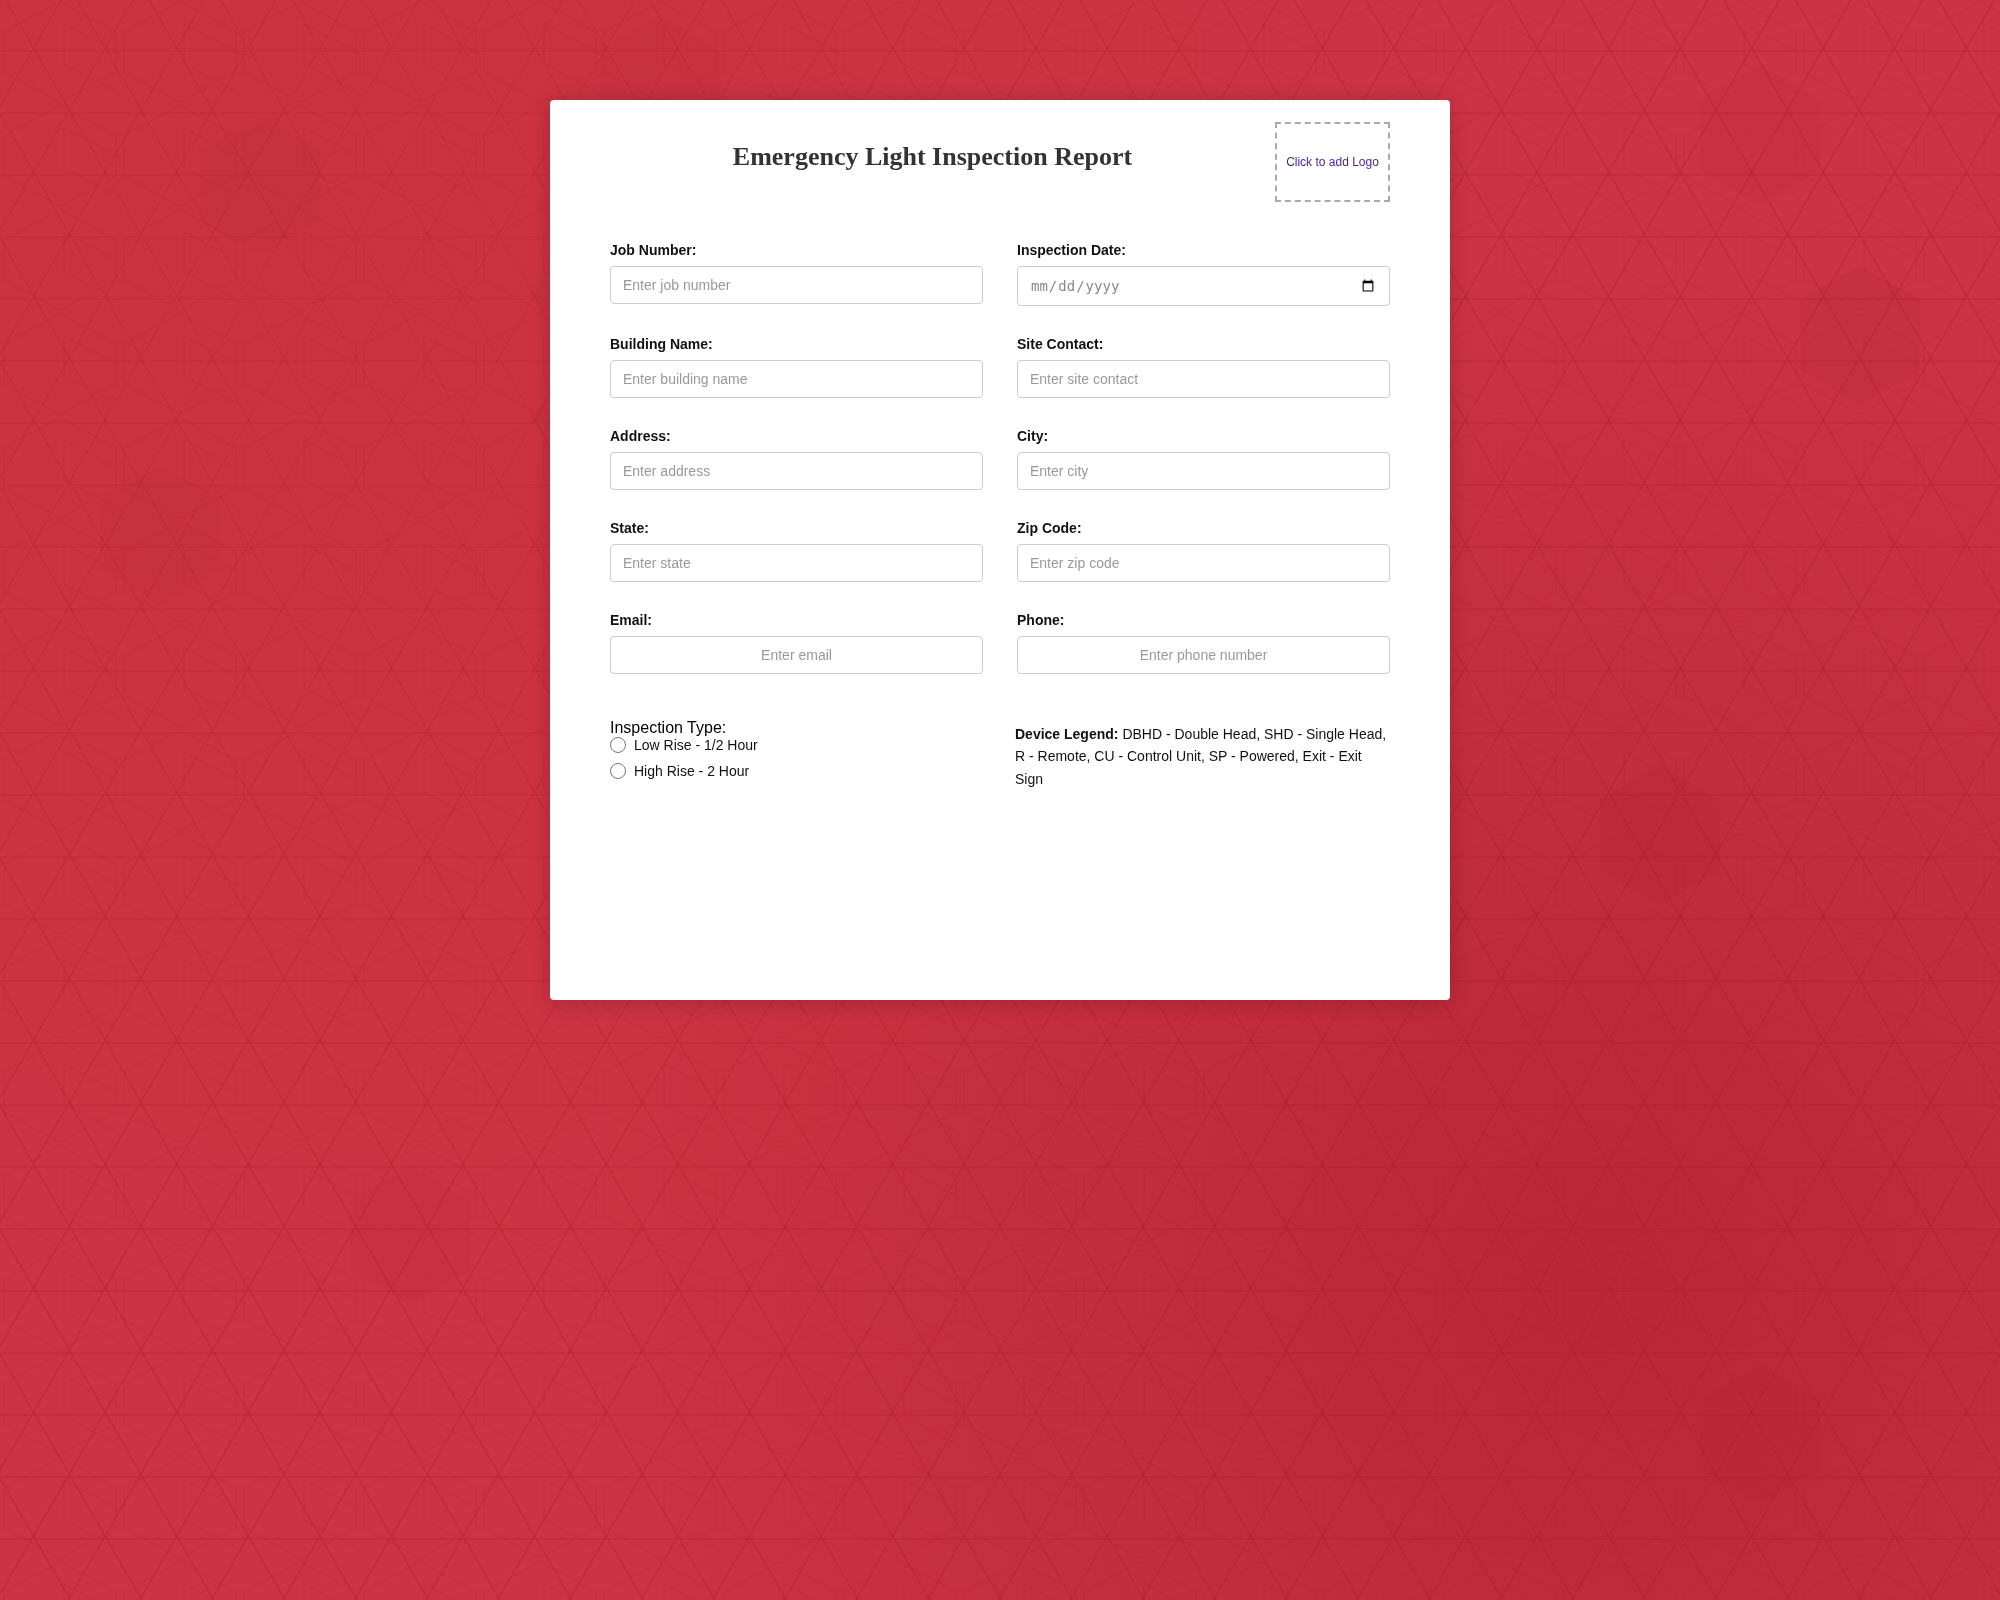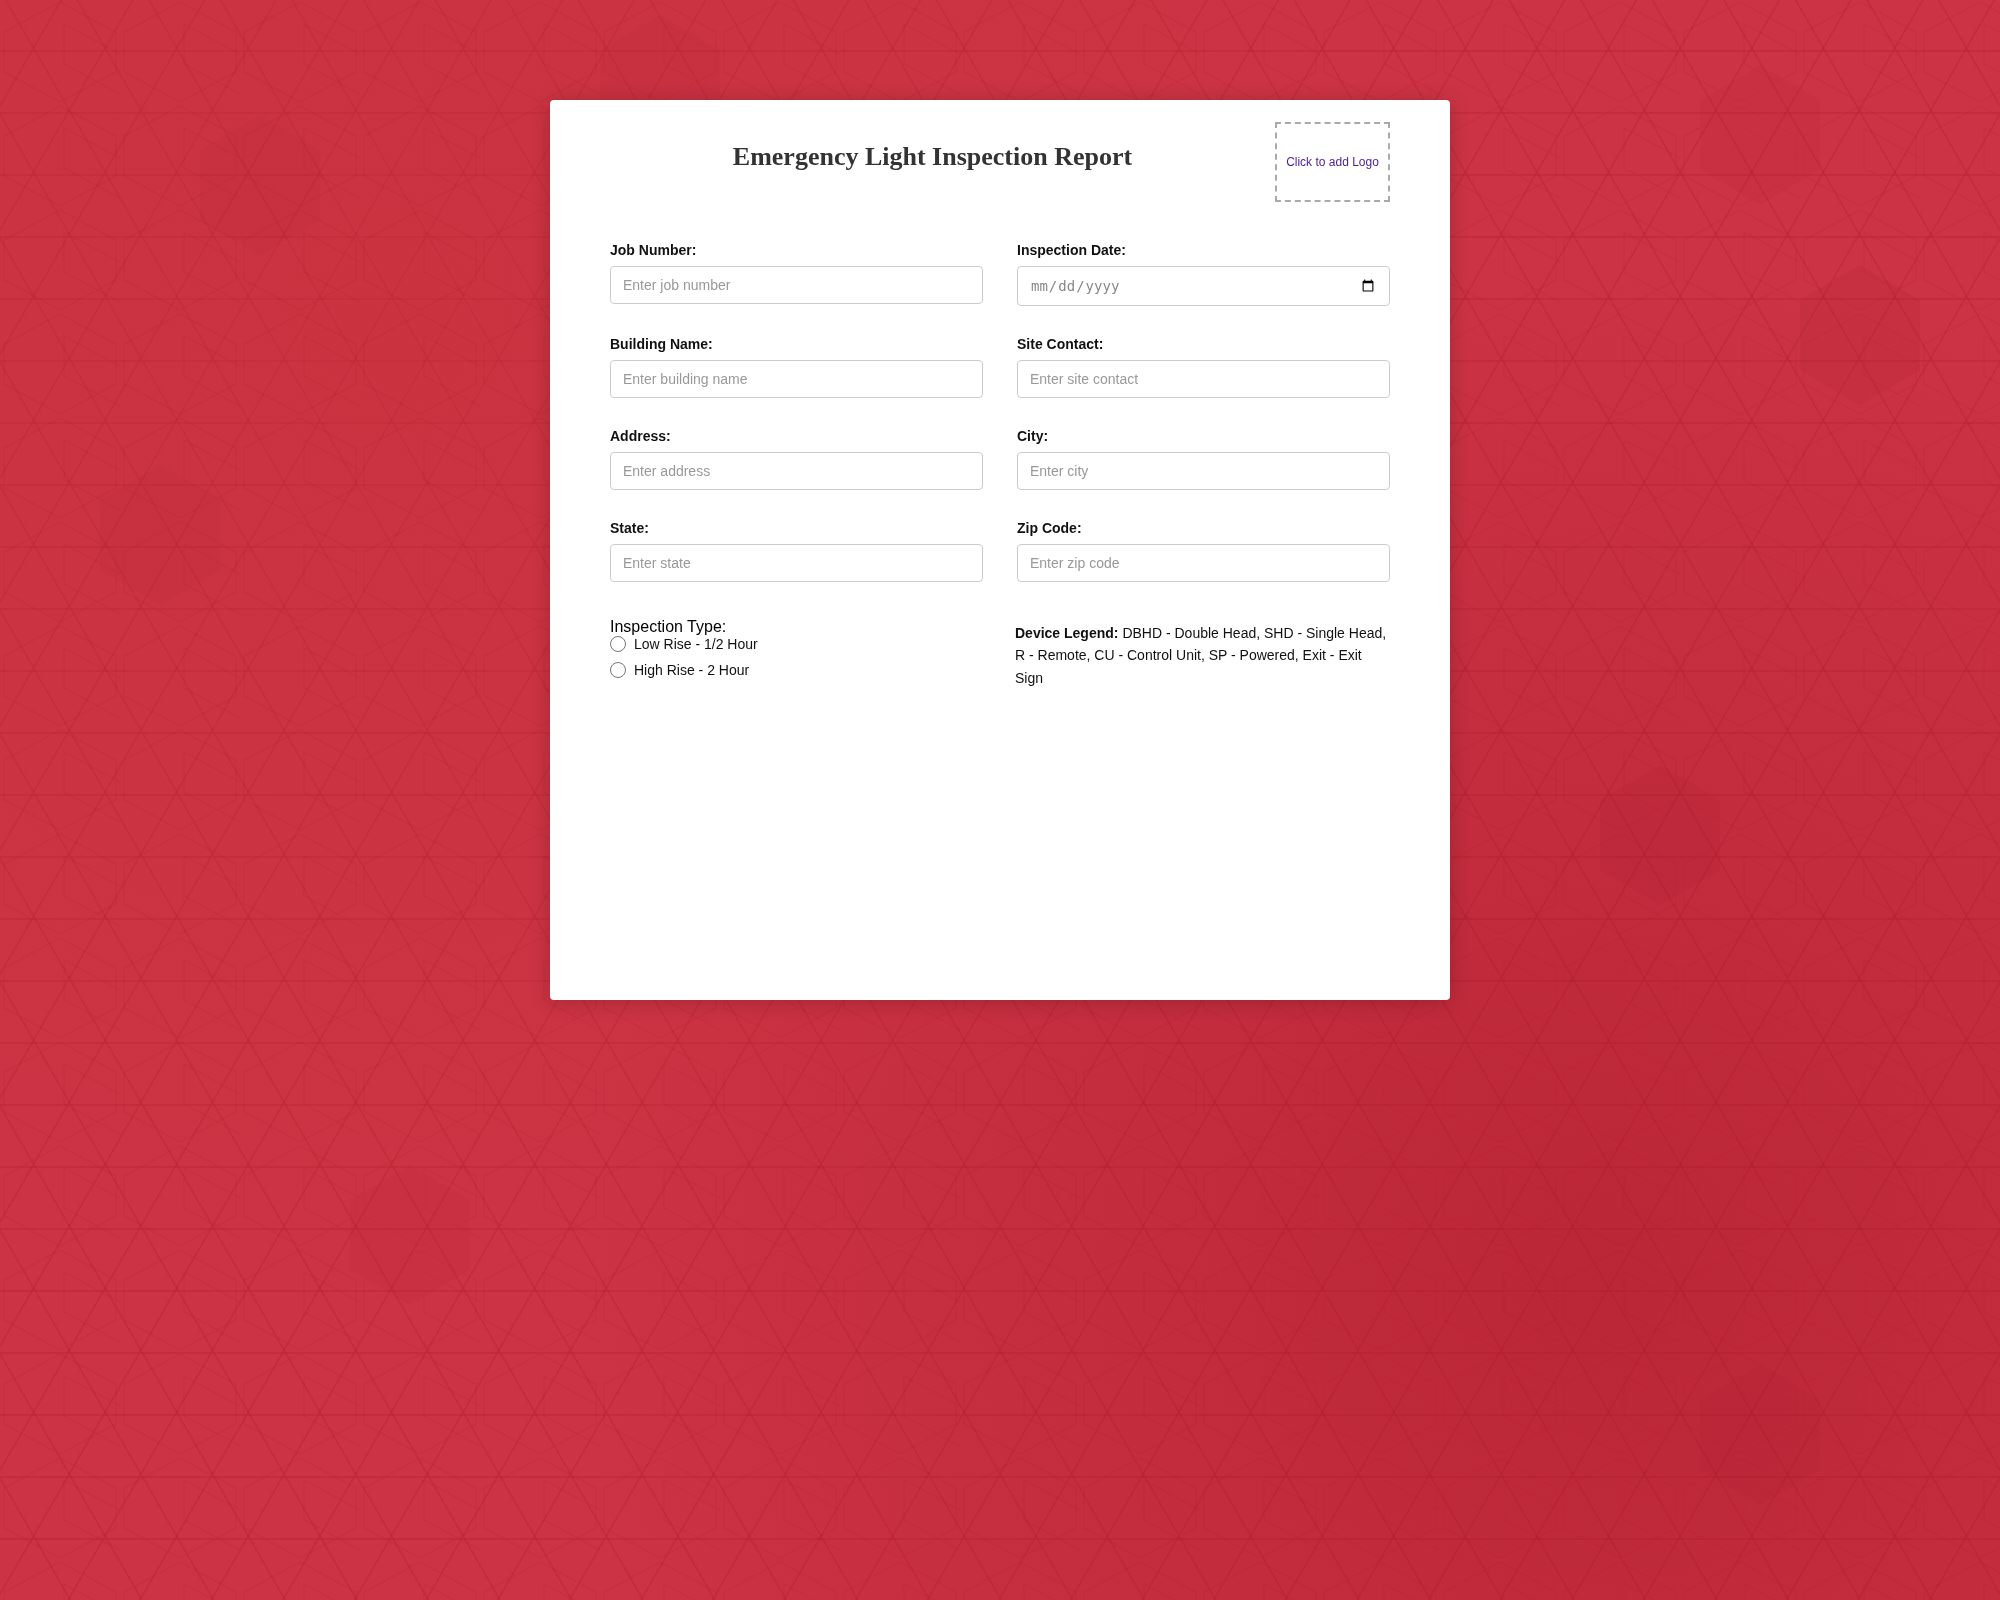--- a/index.html
+++ b/index.html
@@ -180,21 +180,21 @@
       padding-top: 4px;
     }
 
     .device-legend strong {
       font-weight: bold;
     }
 
     .bottom-row {
       display: flex;
       gap: 30px;
-      margin-top: 36px;
+      margin-top: 45px;
       align-items: flex-start;
     }
 
     .inspection-column {
       flex: 1;
     }
 
     .legend-column {
       flex: 1;
     }
@@ -273,20 +273,30 @@
     <div class="form-field">
       <label>State:</label>
       <input type="text" placeholder="Enter state" style="">
     </div>
     <div class="form-field">
       <label>Zip Code:</label>
       <input type="text" placeholder="Enter zip code" style="">
     </div>
   </div>
 
+  <div class="form-row">
+    <div class="form-field">
+      <label>Email:</label>
+      <input type="email" class="email-input" placeholder="Enter email" style="">
+    </div>
+    <div class="form-field">
+      <label>Phone:</label>
+      <input type="tel" class="phone-input" placeholder="Enter phone number" style="">
+    </div>
+  </div>
 
   <div class="bottom-row">
     <div class="inspection-column">
       <div class="section-label">Inspection Type:</div>
       <div class="radio-option">
         <input type="radio" name="inspectionType" value="low_rise" style="">
         <span>Low Rise - 1/2 Hour</span>
       </div>
       <div class="radio-option">
         <input type="radio" name="inspectionType" value="high_rise" style="">

